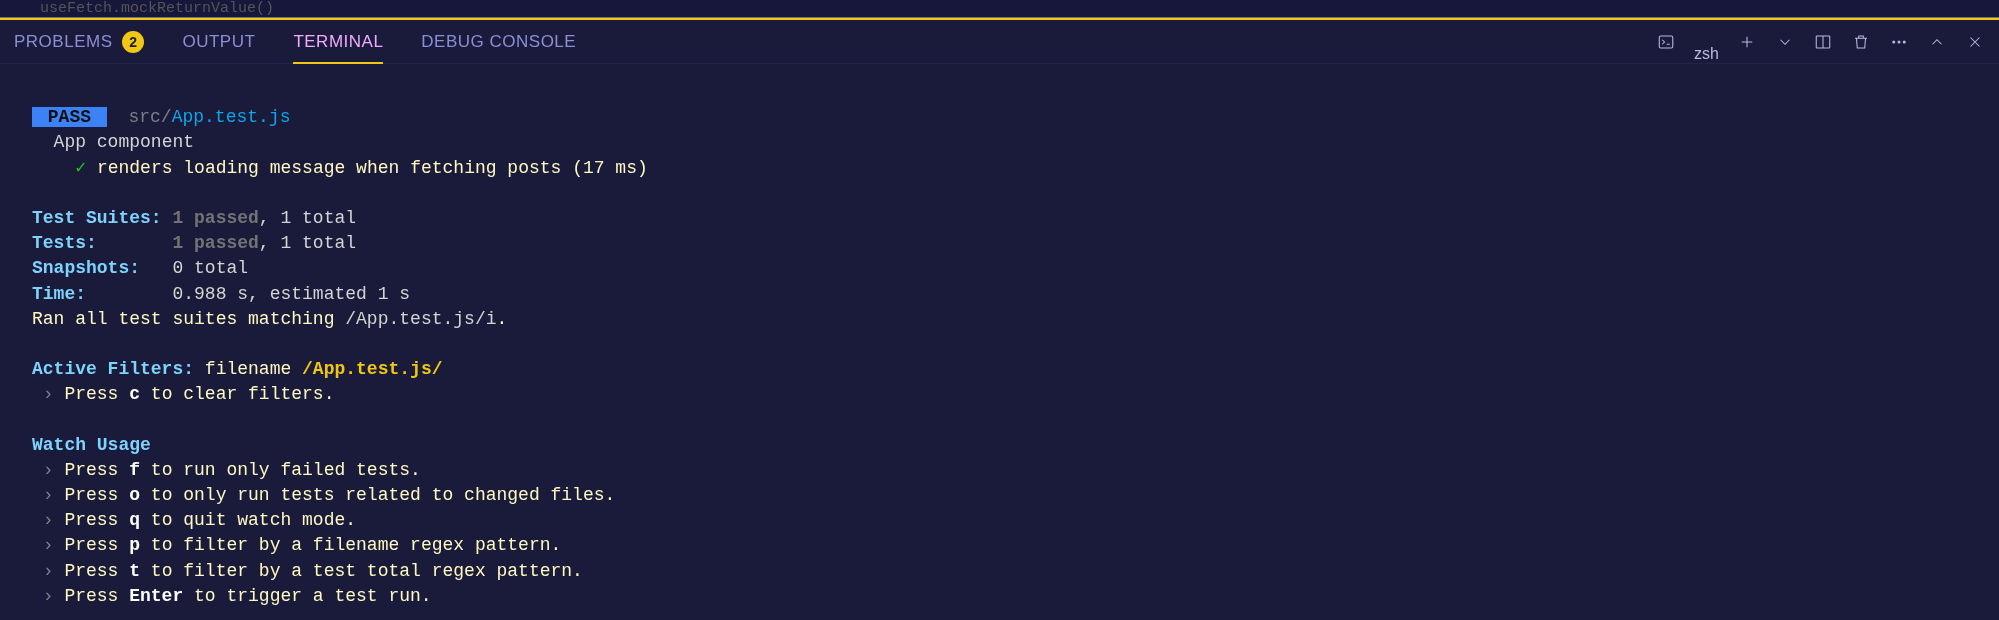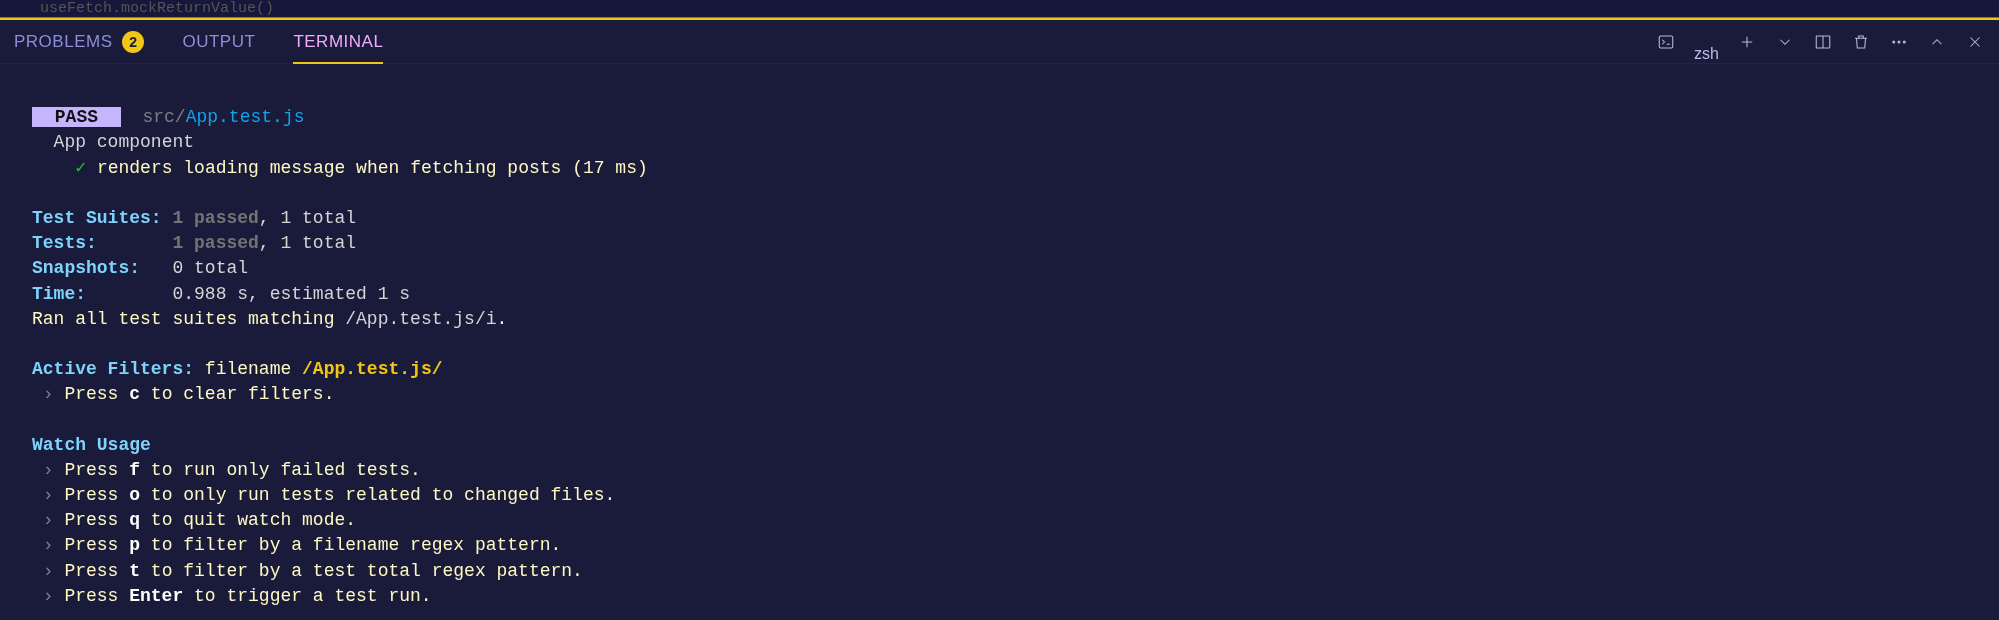--- a/index.html
+++ b/index.html
@@ -74,24 +74,24 @@
   }
   .tabbar-right svg { width: 18px; height: 18px; stroke: #b8bce0; fill: none; stroke-width: 1.4; }
   .shell-label { font-family: -apple-system, sans-serif; font-size: 16px; cursor: default; margin-top: 25px; }
 
   .term {
     padding: 16px 32px 10px 32px;
     line-height: 1.4;
     white-space: pre;
   }
   .pass-badge {
-    background: #c4b5fd;
+    background: #3b82f6;
     color: #111;
     font-weight: bold;
-    padding: 0 12px;
+    padding: 0 5px;
   }
   .path-dim { color: #7a7f85; }
   .path-bright { color: #0ea5e9; font-weight: normal; }
   .check { color: #1ec41e; }
   .dim { color: #fef9c3; }
   .bold { color: #7dd3fc; font-weight: bold; }
   .green { color: #737373; font-weight: bold; }
   .yellow { color: #f0c814; font-weight: bold; }
   .arrow { color: #7a7f85; }
   .hi { color: #fff; font-weight: bold; }
@@ -105,20 +105,21 @@
 <div class="top-border"></div>
 
 <div class="tabbar">
   <div class="tabs">
     <div class="tab">
       <span>PROBLEMS</span>
       <span class="badge">2</span>
     </div>
     <div class="tab">OUTPUT</div>
     <div class="tab active">TERMINAL</div>
+    <div class="tab">DEBUG CONSOLE</div>
   </div>
   <div class="tabbar-right">
     <span class="ico">
       <svg viewBox="0 0 24 24">
           <rect x="3" y="4" width="18" height="16" rx="2"></rect>
           <path d="M7 9l3 3-3 3M13 15h4"></path>
         </svg>
     </span>
     <span class="shell-label">zsh</span>
     <span class="ico">

